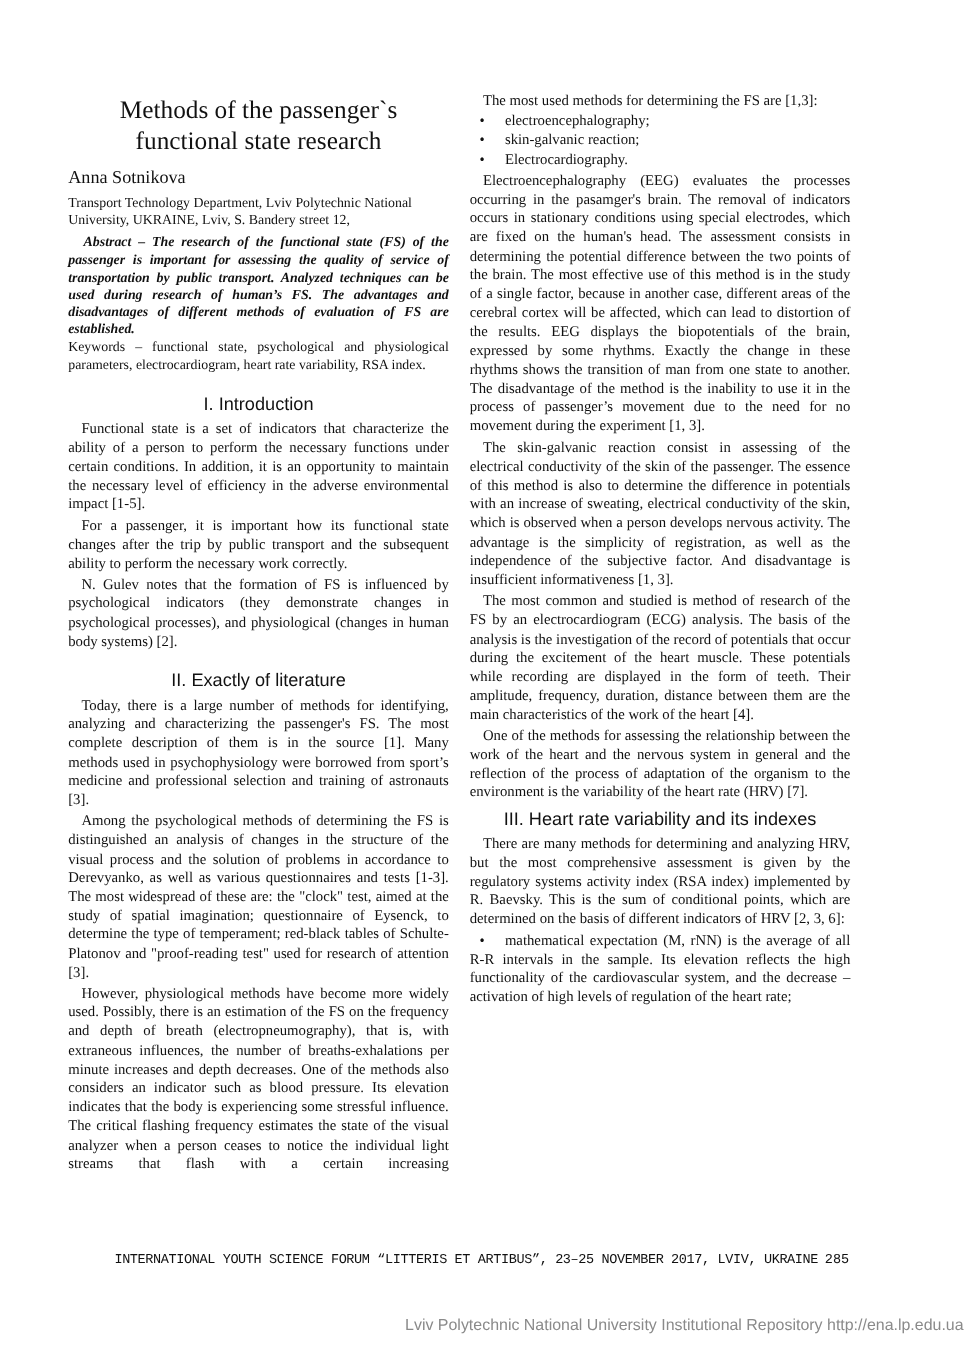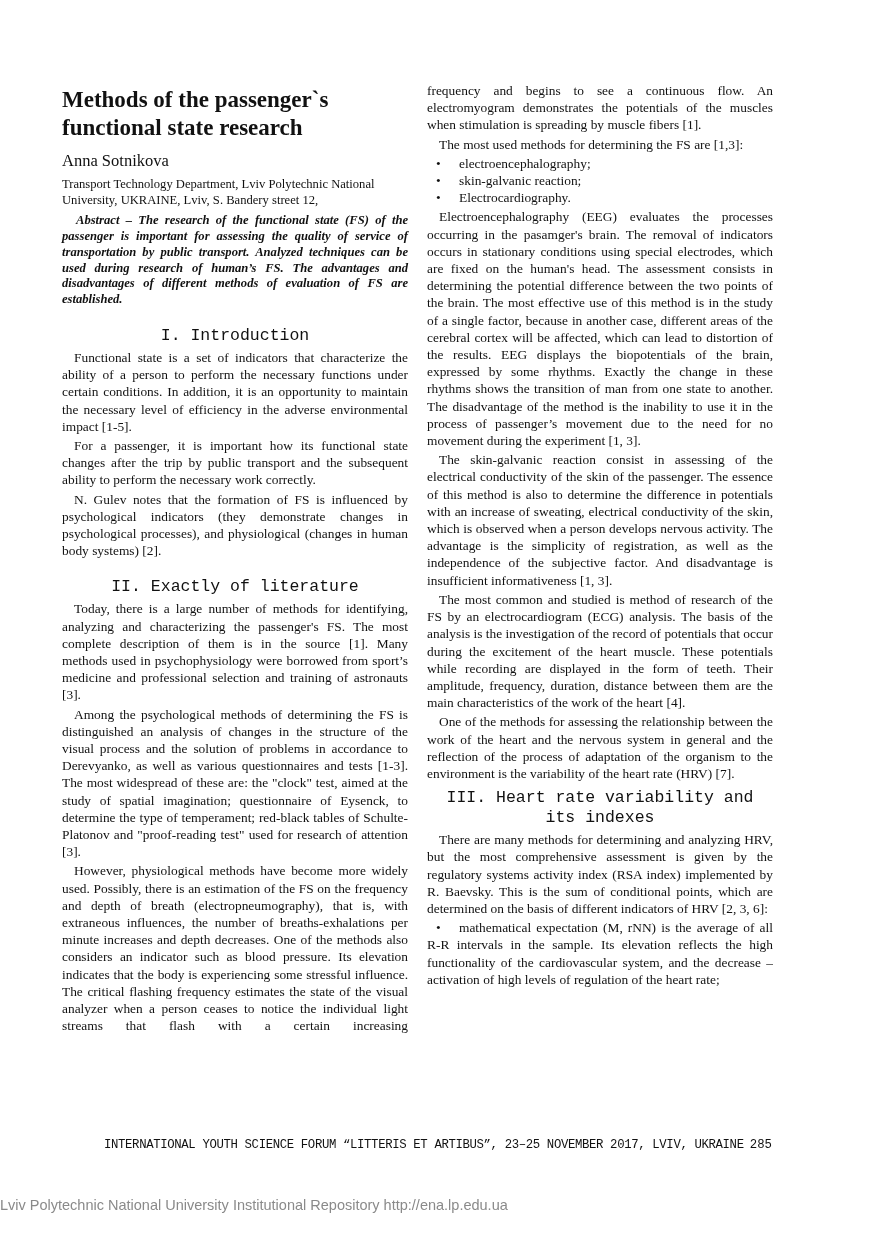--- a/index.html
+++ b/index.html
@@ -1,62 +1,62 @@
 <!DOCTYPE html>
 <html><head>
 <meta charset="utf-8">
 <style>
   html, body { margin:0; padding:0; background:#ffffff; }
   body { width:876px; height:1240px; position:relative; overflow:hidden; color:#111; }
   .serif { font-family: "Liberation Serif", "DejaVu Serif", serif; }
   .col { position:absolute; top:82px; width:346px; font-family:"Liberation Serif", serif; font-size:13.4px; line-height:17.2px; }
   .col-left { left:62px; }
   .col-right { left:427px; }
-  .title { font-weight:bold; font-size:23px; line-height:28px; margin:4px 0 0 0; }
+  .title { text-align:center; font-weight:normal; font-size:23px; line-height:28px; margin:4px 0 0 0; }
   .author { text-align:left; font-size:16.5px; line-height:20px; margin:9px 0 6px 0; }
   .affil { font-size:12.6px; line-height:15.6px; margin:0 0 5px 0; }
   .abstract { text-align:justify; font-weight:bold; font-style:italic; font-size:12.6px; line-height:15.8px; text-indent:14px; margin:0; }
   .keywords { text-align:justify; font-size:12.6px; line-height:15.8px; margin:0; }
-  .heading { font-family:Liberation Mono, monospace; text-align:center; font-size:16.5px; line-height:20px; margin:18px 0 3px 0; font-weight:normal; }
+  .heading { font-family:Liberation Sans, sans-serif; text-align:center; font-size:16.5px; line-height:20px; margin:18px 0 3px 0; font-weight:normal; }
   p.para { margin:0 0 2px 0; text-align:justify; text-indent:12px; }
   p.noindent { text-indent:0; }
   ul.bullets { list-style:none; margin:0 0 2px 0; padding:0; }
   ul.bullets li { position:relative; padding-left:32px; }
   ul.bullets li .dot { position:absolute; left:9px; top:0; }
   .bullet-para { text-align:justify; text-indent:0; margin:0; }
   .bullet-para .dot { display:inline-block; width:32px; text-indent:0; padding-left:9px; box-sizing:border-box; }
   .footer { position:absolute; left:104px; top:1138px; width:668px; font-family:Liberation Mono, monospace; font-size:12.3px; letter-spacing:-0.35px; white-space:nowrap; }
   .footer .pageno { position:absolute; right:0; top:0; letter-spacing:0; }
-  .repo { position:absolute; left:0; width:876px; top:1197px; text-align:left; font-family:"Liberation Sans", sans-serif; font-size:14.5px; color:#8a8a8a; }
+  .repo { position:absolute; left:0; width:876px; top:1197px; text-align:right; font-family:"Liberation Sans", sans-serif; font-size:14.5px; color:#8a8a8a; }
 </style>
 </head>
 <body>
 
 <div class="col col-left">
   <h1 class="title serif">Methods of  the passenger`s functional state research</h1>
   <div class="author serif">Anna Sotnikova</div>
   <div class="affil serif">
     <div>Transport Technology Department, Lviv Polytechnic National</div>
     <div>University, UKRAINE, Lviv, S. Bandery street 12,</div>
   </div>
   <p class="abstract serif">Abstract – The research of the functional state (FS) of the passenger is important for assessing the quality of service of transportation by public transport. Analyzed techniques can be used during research of human’s FS. The advantages and disadvantages of different methods of evaluation of FS are established.</p>
+  <p class="keywords serif">Keywords – functional state, psychological and physiological parameters, electrocardiogram, heart rate variability, RSA index.</p>
 
   <h2 class="heading">I. Introduction</h2>
   <p class="para">Functional state is a set of indicators that characterize the ability of a person to perform the necessary functions under certain conditions. In addition, it is an opportunity to maintain the necessary level of efficiency in the adverse environmental impact [1-5].</p>
   <p class="para">For a passenger, it is important how its functional state changes after the trip by public transport and the subsequent ability to perform the necessary work correctly.</p>
   <p class="para">N. Gulev notes that the formation of FS is influenced by psychological indicators (they demonstrate changes in psychological processes), and physiological (changes in human body systems) [2].</p>
 
   <h2 class="heading">II. Exactly of literature</h2>
   <p class="para">Today, there is a large number of methods for identifying, analyzing and characterizing the passenger's FS. The most complete description of them is in the source [1]. Many methods used in psychophysiology were borrowed from sport’s medicine and professional selection and training of astronauts [3].</p>
   <p class="para">Among the psychological methods of determining the FS is distinguished an analysis of changes in the structure of the visual process and the solution of problems in accordance to Derevyanko, as well as various questionnaires and tests [1-3]. The most widespread of these are: the "clock" test, aimed at the study of spatial imagination; questionnaire of Eysenck, to determine the type of temperament; red-black tables of Schulte-Platonov and "proof-reading test" used for research of attention [3].</p>
   <p class="para" style="text-align-last:justify;">However, physiological methods have become more widely used. Possibly, there is an estimation of the FS on the frequency and depth of breath (electropneumography), that is, with extraneous influences, the number of breaths-exhalations per minute increases and depth decreases. One of the methods also considers an indicator such as blood pressure. Its elevation indicates that the body is experiencing some stressful influence. The critical flashing frequency estimates the state of the visual analyzer when a person ceases to notice the individual light streams that flash with a certain increasing</p>
 </div>
 
 <div class="col col-right">
-  <p class="para noindent">frequency and begins to see a continuous flow. An electromyogram demonstrates the potentials of the muscles when stimulation is spreading by muscle fibers [1].</p>
   <p class="para">The most used methods for determining the FS are [1,3]:</p>
   <ul class="bullets">
     <li><span class="dot">•</span><span>electroencephalography;</span></li>
     <li><span class="dot">•</span><span>skin-galvanic reaction;</span></li>
     <li><span class="dot">•</span><span>Electrocardiography.</span></li>
   </ul>
   <p class="para">Electroencephalography (EEG) evaluates the processes occurring in the pasamger's brain. The removal of indicators occurs in stationary conditions using special electrodes, which are fixed on the human's head. The assessment consists in determining the potential difference between the two points of the brain. The most effective use of this method is in the study of a single factor, because in another case, different areas of the cerebral cortex will be affected, which can lead to distortion of the results. EEG displays the biopotentials of the brain, expressed by some rhythms. Exactly the change in these rhythms shows the transition of man from one state to another. The disadvantage of the method is the inability to use it in the process of passenger’s movement due to the need for no movement during the experiment [1, 3].</p>
   <p class="para">The skin-galvanic reaction consist in assessing of the electrical conductivity of the skin of the passenger. The essence of this method is also to determine the difference in potentials with an increase of sweating, electrical conductivity of the skin, which is observed when a person develops nervous activity. The advantage is the simplicity of registration, as well as the independence of the subjective factor. And disadvantage is insufficient informativeness [1, 3].</p>
   <p class="para">The most common and studied is method of research of the FS by an electrocardiogram (ECG) analysis. The basis of the analysis is the investigation of the record of potentials that occur during the excitement of the heart muscle. These potentials while recording are displayed in the form of teeth. Their amplitude, frequency, duration, distance between them are the main characteristics of the work of the heart [4].</p>
   <p class="para">One of the methods for assessing the relationship between the work of the heart and the nervous system in general and the reflection of the process of adaptation of the organism to the environment is the variability of the heart rate (HRV) [7].</p>

